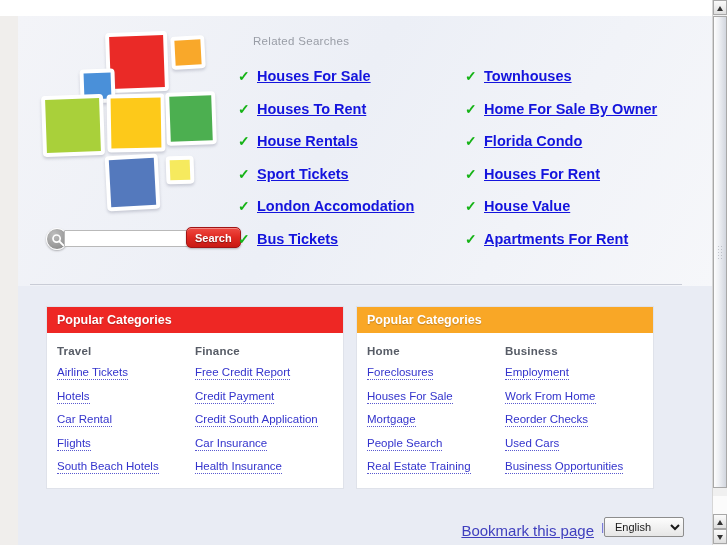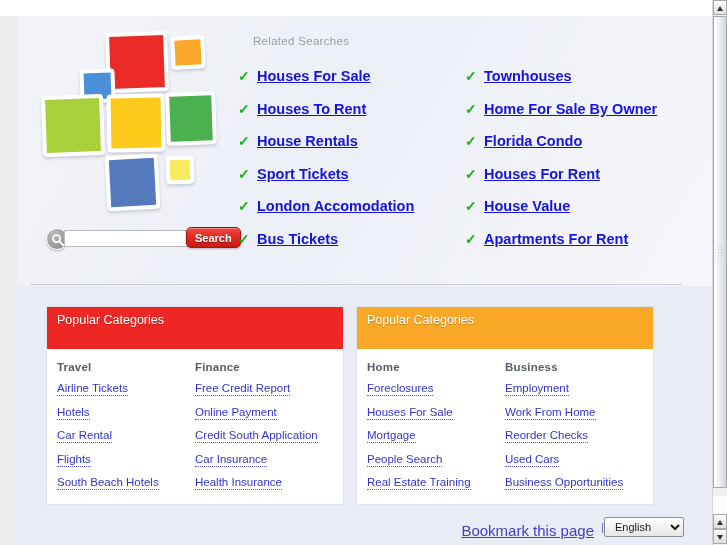--- a/index.html
+++ b/index.html
@@ -157,26 +157,26 @@
     position: absolute;
     top: 290px;
     width: 298px;
     background: #ffffff;
     border: 1px solid #dfe2ea;
     box-sizing: border-box;
   }
   #card-left  { left: 28px; }
   #card-right { left: 338px; }
   .card-head {
-    height: 42px;
+    height: 26px;
     line-height: 26px;
     padding: 0 10px;
     color: #ffffff;
     font-size: 12.5px;
-    font-weight: normal;
+    font-weight: bold;
     text-shadow: 0 1px 1px rgba(0,0,0,0.22);
   }
   .card-body {
     display: flex;
     padding: 12px 10px 14px 10px;
   }
   .cat-col { width: 50%; }
   .cat-title {
     color: #575c66;
     font-size: 11.5px;
@@ -383,21 +383,21 @@
               <div class="cat-title">Travel</div>
               <span class="cat-link">Airline Tickets</span>
               <span class="cat-link">Hotels</span>
               <span class="cat-link">Car Rental</span>
               <span class="cat-link">Flights</span>
               <span class="cat-link">South Beach Hotels</span>
             </div>
             <div class="cat-col">
               <div class="cat-title">Finance</div>
               <span class="cat-link">Free Credit Report</span>
-              <span class="cat-link">Online Payment</span>
+              <span class="cat-link">Credit Payment</span>
               <span class="cat-link">Credit South Application</span>
               <span class="cat-link">Car Insurance</span>
               <span class="cat-link">Health Insurance</span>
             </div>
           </div>
       </div>
 
       <div class="card" id="card-right">
         <div class="card-head" style="background: rgb(249, 167, 38);">Popular Categories</div>
         <div class="card-body">

